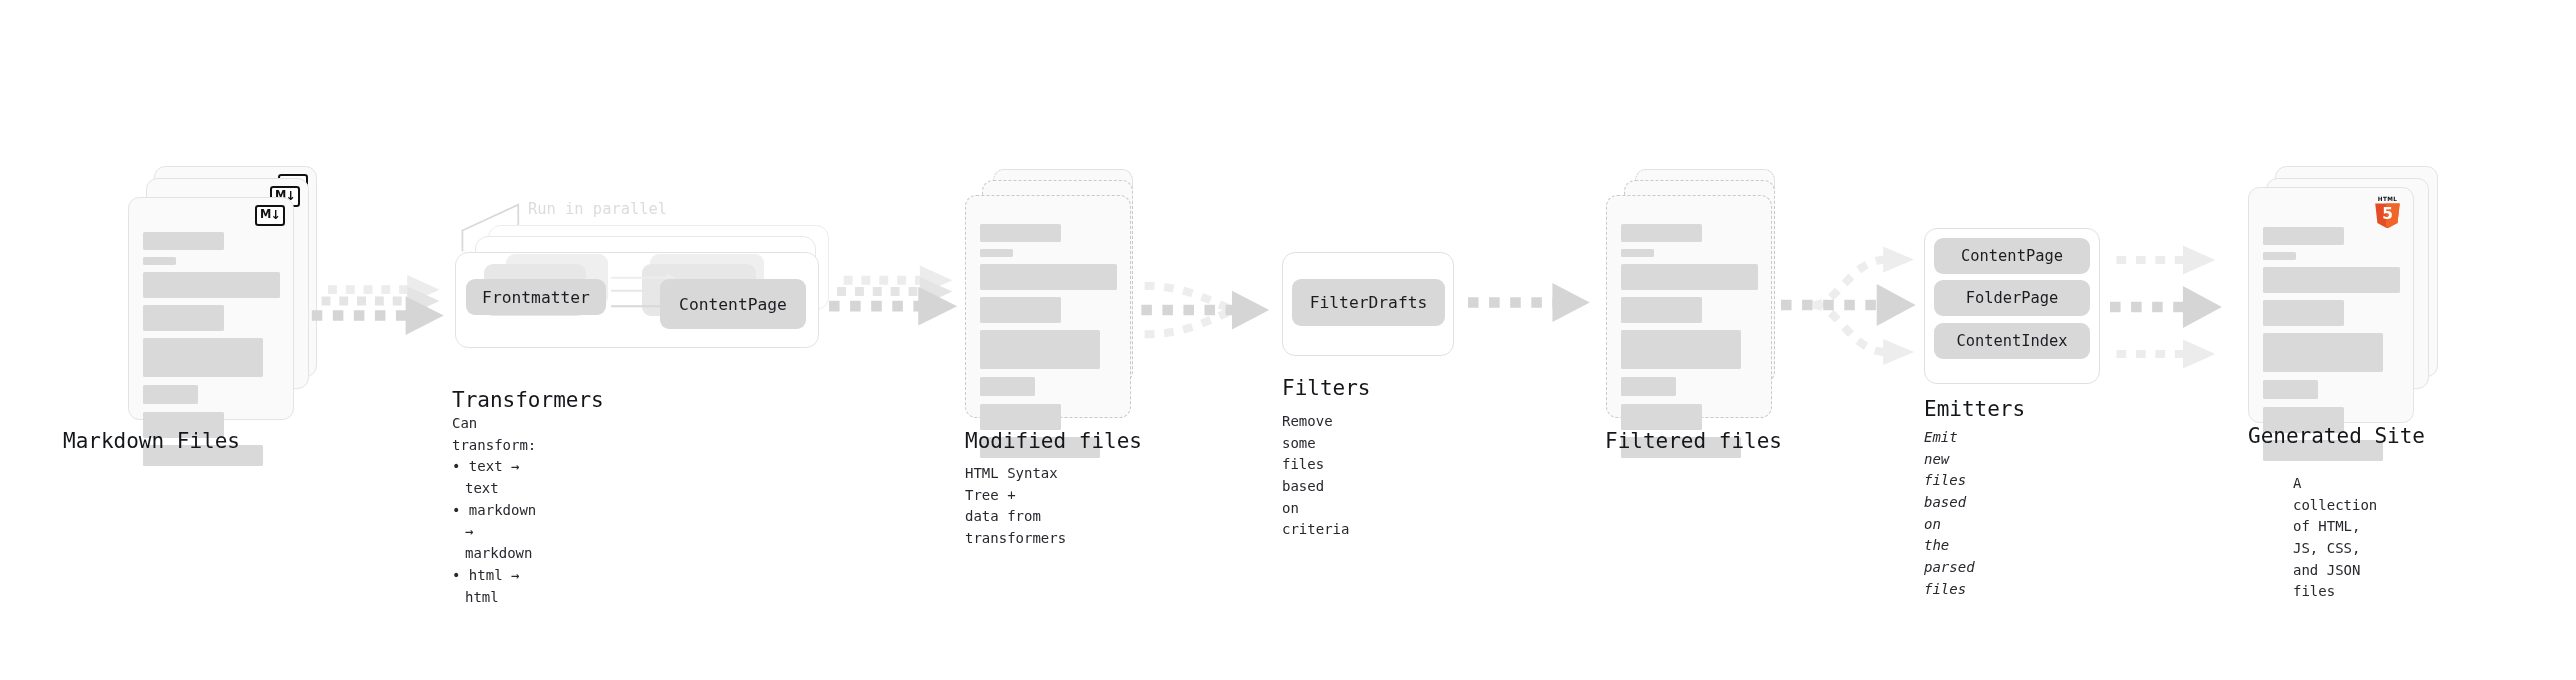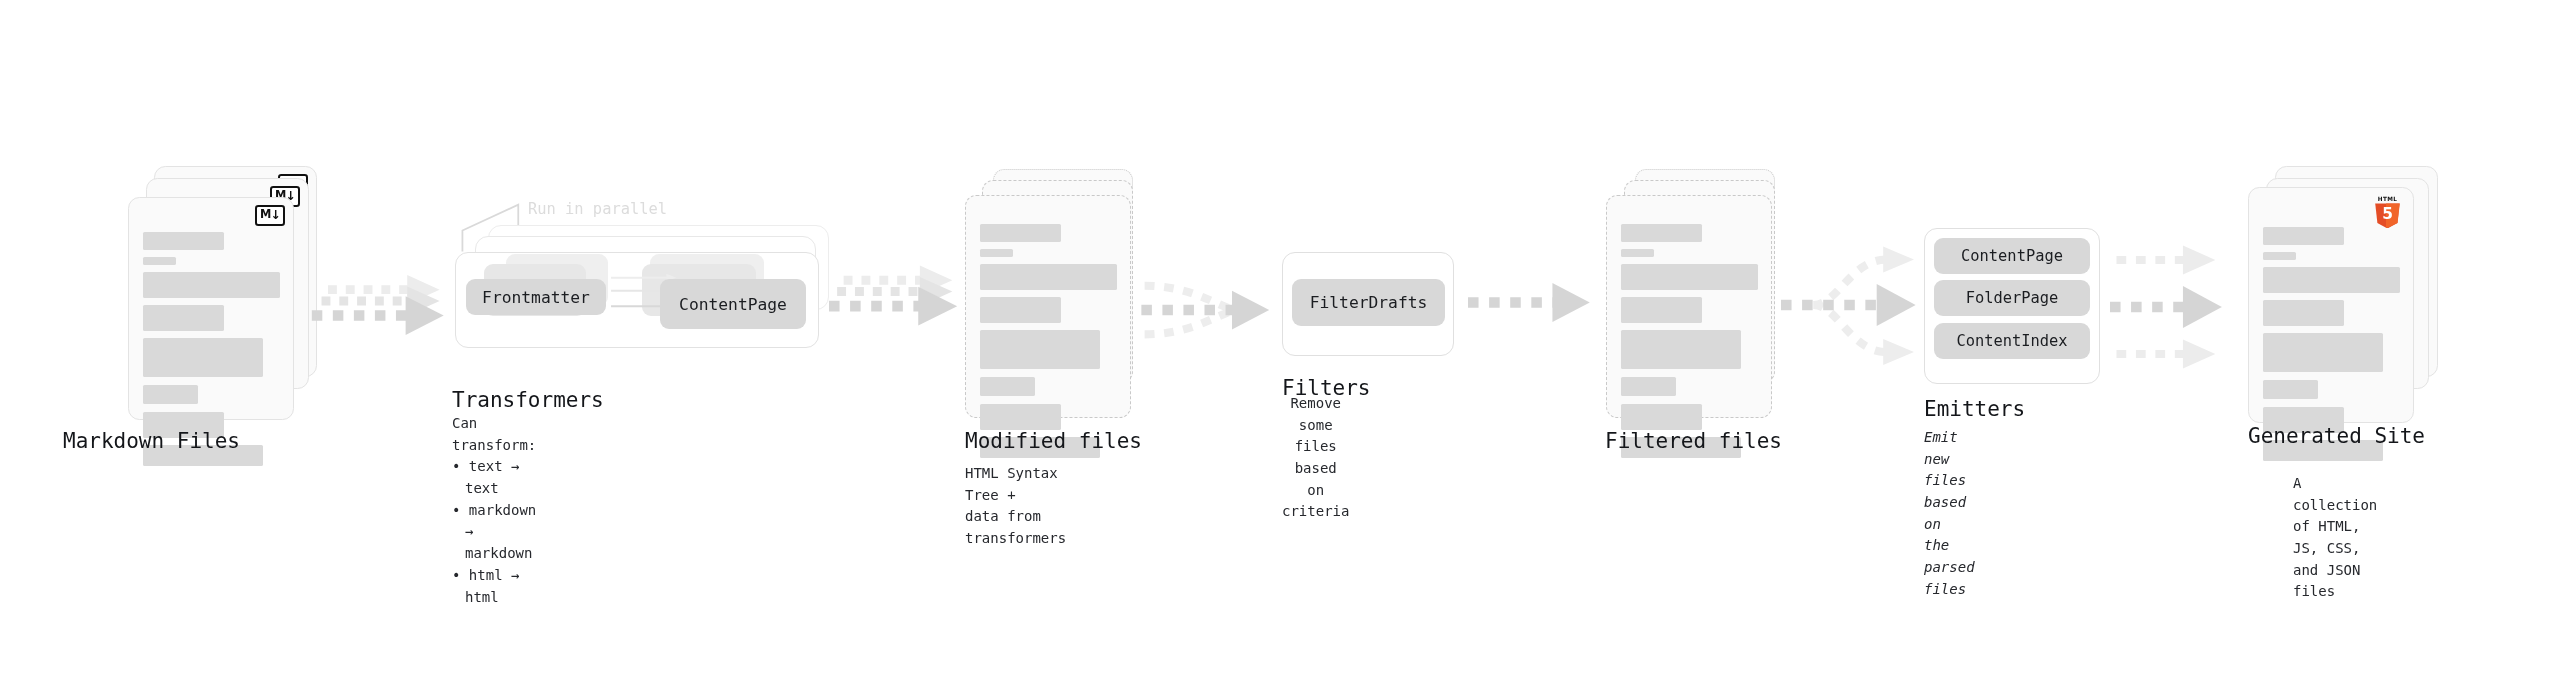--- a/index.html
+++ b/index.html
@@ -275,21 +275,21 @@
       <polygon points="116,28 162,52 116,76" fill="#d5d5d5"></polygon>
     </svg>
   </div>
 
   <div class="node">
     <div class="gbox" style="left:1282px;top:252px;width:172px;height:104px;"></div>
     <div class="chip" style="left:1292px;top:279px;width:153px;height:47px;">
       <span>FilterDrafts</span>
     </div>
     <div class="title" style="left: 1282px; top: 376px;">Filters</div>
-    <div class="sub" style="left: 1282px; top: 393px; text-align: center;">
+    <div class="sub" style="left: 1282px; top: 411px;">
       <div>Remove some files based</div>
       <div>on criteria</div>
     </div>
   </div>
 
   <div class="arrowwrap" style="left:1468px;top:283px;width:138px;height:57px;">
     <svg width="138" height="57" viewBox="0 0 170 70">
       <g stroke="#d5d5d5" stroke-width="13" stroke-dasharray="13 13" fill="none">
         <line x1="0" y1="24" x2="110" y2="24"></line>
       </g>

